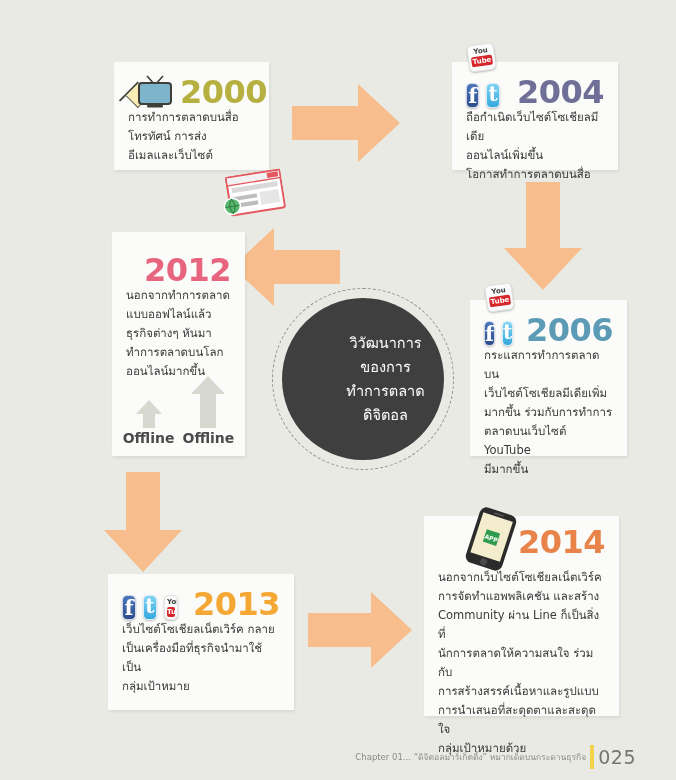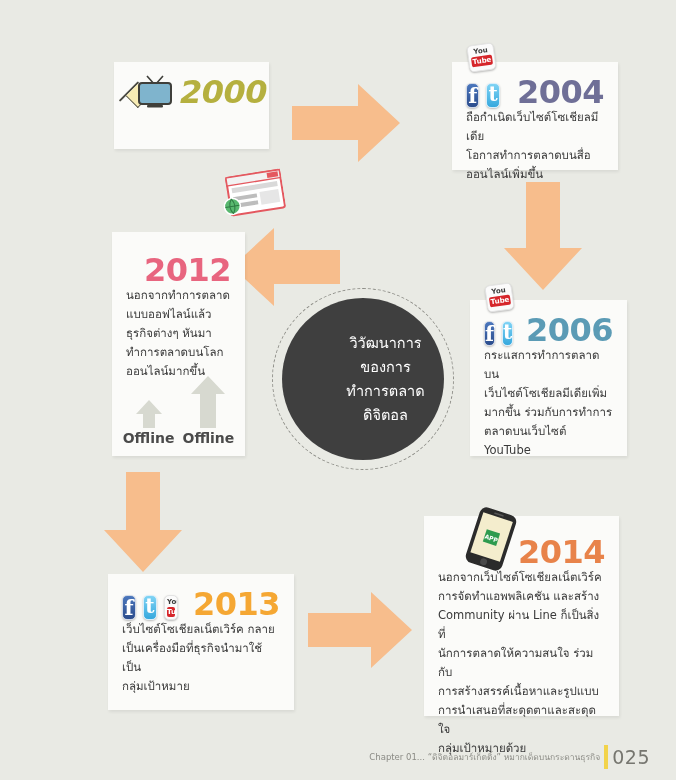--- a/index.html
+++ b/index.html
@@ -49,21 +49,21 @@
     letter-spacing: -0.5px;
   }
   .body-text {
     font-family: "DejaVu Sans", sans-serif;
     font-size: 11.5px;
     line-height: 19px;
     color: #3a3a3a;
   }
 
   
-  #card-2000 { left: 114px; top: 62px;  width: 155px; height: 87px; font-style: italic; }
+  #card-2000 { left: 114px; top: 62px;  width: 155px; height: 108px; }
   #card-2004 { left: 452px; top: 62px;  width: 166px; height: 108px; }
   #card-2006 { left: 470px; top: 300px; width: 157px; height: 156px; }
   #card-2012 { left: 112px; top: 232px; width: 133px; height: 224px; }
   #card-2013 { left: 108px; top: 574px; width: 186px; height: 136px; }
   #card-2014 { left: 424px; top: 516px; width: 195px; height: 200px; }
 
   .ico { display: inline-block; position: relative; }
 
   
   .envelope-icon {
@@ -215,21 +215,21 @@
   }
 
   
   #footer {
     position: absolute;
     left: 0; right: 0; bottom: 0;
     height: 46px;
     display: flex;
     align-items: center;
     justify-content: flex-end;
-    padding-right: 26px;
+    padding-right: 40px;
     gap: 4px;
   }
   #footer-text {
     font-family: "DejaVu Sans", sans-serif;
     font-size: 8.5px;
     color: #8b8b85;
   }
   #footer-rule {
     width: 4px; height: 24px;
     background: #f2d34a;
@@ -292,20 +292,25 @@
       <span class="ico tv-icon">
         <svg width="36" height="34" viewBox="0 0 36 34">
           <path d="M10 2 L18 11 M26 2 L18 11" stroke="#3f3f3a" stroke-width="1.6" fill="none"></path>
           <rect x="2" y="9" width="32" height="21" rx="3" fill="#7fb4cd" stroke="#3f3f3a" stroke-width="2"></rect>
           <rect x="15" y="29" width="6" height="3" fill="#3f3f3a"></rect>
           <rect x="10" y="31" width="16" height="2.4" rx="1" fill="#3f3f3a"></rect>
         </svg>
       </span>
       <span class="year" style="color:#b5b03f">2000</span>
     </div>
+    <div class="card-inner">
+      <p class="body-text">การทำการตลาดบนสื่อ</p>
+      <p class="body-text">โทรทัศน์ การส่ง</p>
+      <p class="body-text">อีเมลและเว็บไซต์</p>
+    </div>
   </div>
 
   <div id="browser-deco">
     <svg width="62" height="48" viewBox="0 0 62 48">
       <rect x="7" y="2" width="54" height="38" rx="2" fill="#ffffff" stroke="#e4585f" stroke-width="2"></rect>
       <rect x="7" y="2" width="54" height="8" fill="#f2f2f2" stroke="#e4585f" stroke-width="1.4"></rect>
       <rect x="48" y="3.5" width="11" height="5" fill="#e4585f"></rect>
       <rect x="11" y="13" width="46" height="5" fill="#d9d9d9"></rect>
       <rect x="11" y="22" width="24" height="4" fill="#bdbdbd"></rect>
       <rect x="11" y="29" width="24" height="4" fill="#bdbdbd"></rect>
@@ -323,22 +328,22 @@
   </div>
 
   <div class="card" id="card-2004">
     <div class="card-head">
       <span class="sq sq-fb"></span>
       <span class="sq sq-tw"></span>
       <span class="year" style="color:#6f6f97; margin-left:10px;">2004</span>
     </div>
     <div class="card-inner">
       <p class="body-text">ถือกำเนิดเว็บไซต์โซเชียลมีเดีย</p>
+      <p class="body-text">ออนไลน์เพิ่มขึ้น</p>
       <p class="body-text">โอกาสทำการตลาดบนสื่อ</p>
-      <p class="body-text">ออนไลน์เพิ่มขึ้น</p>
     </div>
   </div>
 
   <div class="yt-float" style="left:486px; top:284px;">
     <span class="sq sq-yt" style="display:block;width:27px;height:27px;">
       <span class="yt-top">You</span>
       <span class="yt-bot">Tube</span>
     </span>
   </div>
 
@@ -346,20 +351,21 @@
     <div class="card-head">
       <span class="sq sq-fb"></span>
       <span class="sq sq-tw"></span>
       <span class="year" style="color:#5b9bb5; margin-left:6px;">2006</span>
     </div>
     <div class="card-inner">
       <p class="body-text">กระแสการทำการตลาดบน</p>
       <p class="body-text">เว็บไซต์โซเชียลมีเดียเพิ่ม</p>
       <p class="body-text">มากขึ้น ร่วมกับการทำการ</p>
       <p class="body-text">ตลาดบนเว็บไซต์ YouTube</p>
+      <p class="body-text">มีมากขึ้น</p>
     </div>
   </div>
 
   <div class="card" id="card-2012">
     <div class="card-head" style="justify-content:flex-end; height:54px;">
       <span class="year" style="color:#e8657f">2012</span>
     </div>
     <div class="card-inner">
       <p class="body-text">นอกจากทำการตลาด</p>
       <p class="body-text">แบบออฟไลน์แล้ว</p>
@@ -410,21 +416,21 @@
       <rect x="2" y="2" width="38" height="58" rx="7" fill="#2b2b2b"></rect>
       <rect x="5.5" y="8" width="31" height="42" fill="#f4edcd"></rect>
       <rect x="14" y="23" width="14" height="13" fill="#2e9b4e"></rect>
       <text x="21" y="32.5" font-family="DejaVu Sans, sans-serif" font-size="6" font-weight="bold" fill="#ffffff" text-anchor="middle">APP</text>
       <circle cx="21" cy="55" r="3.4" fill="#4a4a4a"></circle>
       <rect x="16" y="4.5" width="10" height="1.6" rx="0.8" fill="#555"></rect>
     </svg>
   </div>
 
   <div class="card" id="card-2014">
-    <div class="card-head" style="justify-content:flex-end; height:52px;">
+    <div class="card-head" style="justify-content:flex-end; height:52px;align-items:center;">
       <span class="year" style="color:#e8834a">2014</span>
     </div>
     <div class="card-inner">
       <p class="body-text">นอกจากเว็บไซต์โซเชียลเน็ตเวิร์ค</p>
       <p class="body-text">การจัดทำแอพพลิเคชัน และสร้าง</p>
       <p class="body-text">Community ผ่าน  Line ก็เป็นสิ่งที่</p>
       <p class="body-text">นักการตลาดให้ความสนใจ  ร่วมกับ</p>
       <p class="body-text">การสร้างสรรค์เนื้อหาและรูปแบบ</p>
       <p class="body-text">การนำเสนอที่สะดุดตาและสะดุดใจ</p>
       <p class="body-text">กลุ่มเป้าหมายด้วย</p>

